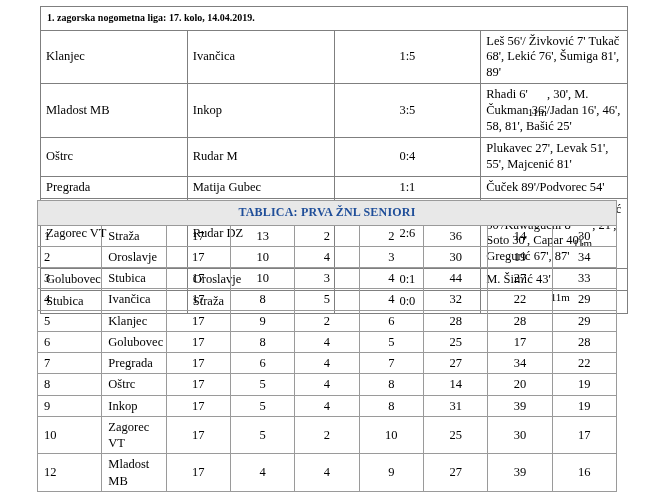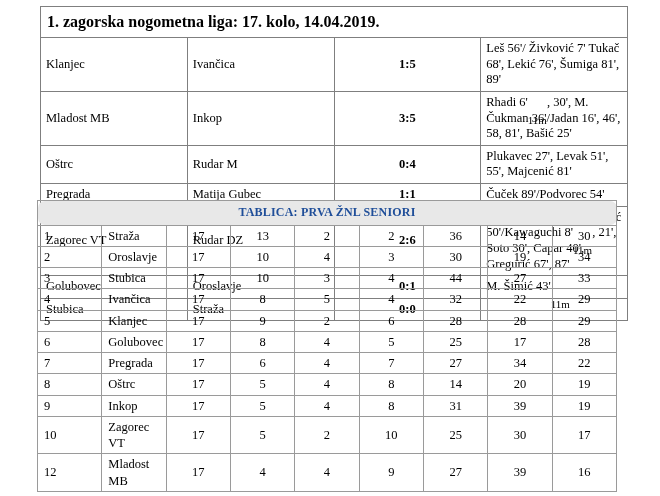--- a/index.html
+++ b/index.html
@@ -34,26 +34,26 @@
     font-size: 12.5px;
   }
   table.results td {
     border: 1px solid #7f7f7f;
     padding: 3px 5px;
     vertical-align: middle;
     line-height: 1.25;
   }
   table.results td.title {
     font-weight: bold;
-    font-size: 16px;
+    font-size: 10px;
     padding: 5px 6px 5px 6px;
   }
   .col-home { width: 95px; }
   .col-away { width: 97px; }
-  .col-score { width: 38px; text-align: center; font-weight: bold; }
+  .col-score { width: 38px; text-align: center; }
   .col-scorers { width: auto; }
 
   sub.mm {
     font-size: 11px;
     vertical-align: baseline;
     position: relative;
     top: 18px;
   }
 
   
@@ -76,21 +76,20 @@
     font-weight: normal;
   }
   table.standings th.caption {
     background: #e8e8e8;
     color: #1f4e99;
     font-weight: bold;
     font-size: 12px;
     text-align: center;
     letter-spacing: 0.2px;
     padding: 4px 0;
-    border-radius: 7px;
   }
   .s-pos   { width: 38px; text-align: left; padding-left: 8px;}
   .s-team  { width: 138px; text-align: left; }
   .s-num   { width: 52px; text-align: center; }
   .s-pts   { width: 56px; text-align: center; }
 </style>
 </head>
 <body>
 
 <div class="page">

